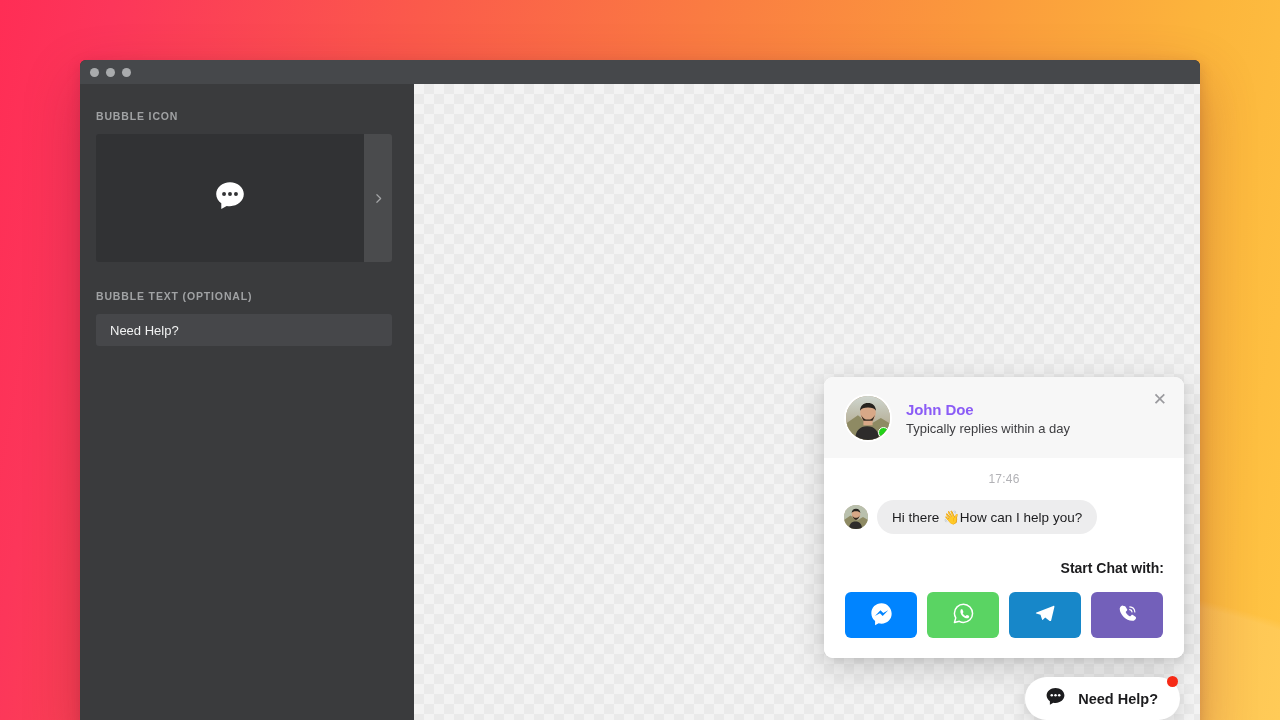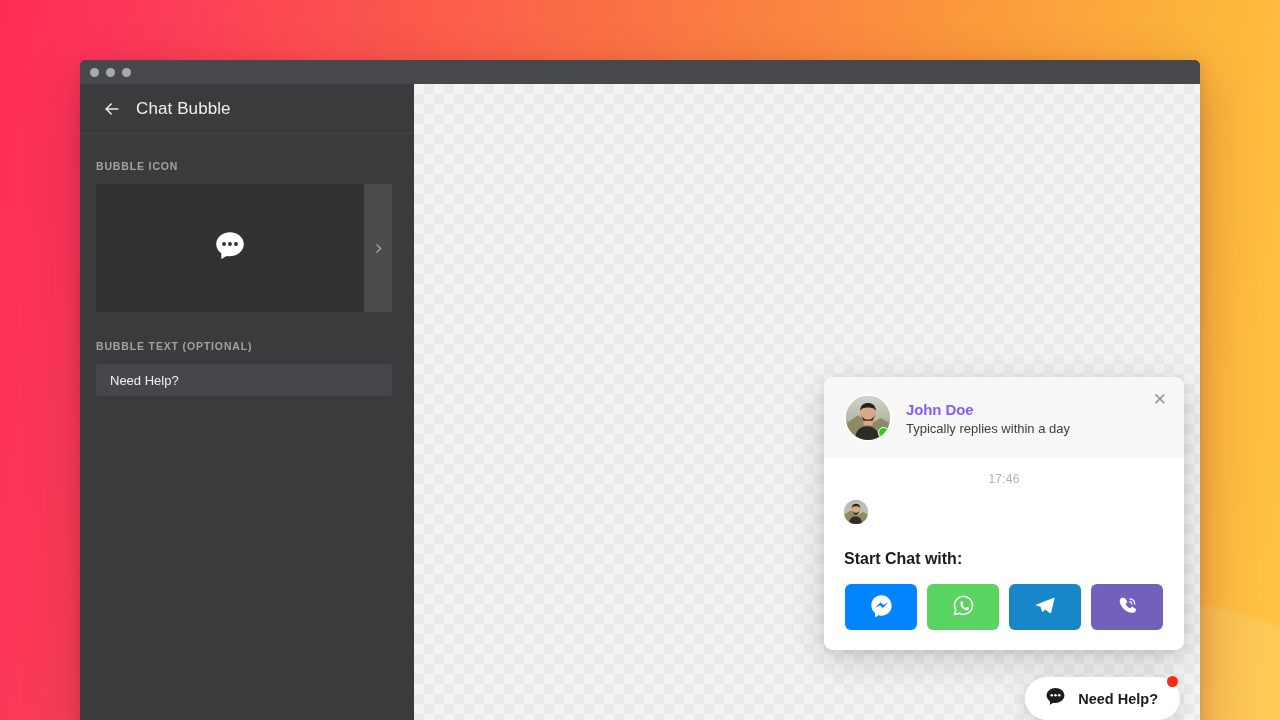--- a/index.html
+++ b/index.html
@@ -113,21 +113,21 @@
     margin-bottom:14px; letter-spacing:.2px;
   }
   #msg-row { display:flex; align-items:center; gap:9px; margin-bottom:26px; }
   #msg-avatar { width:24px; height:24px; }
   #msg-bubble {
     background:#ededee; border-radius:17px;
     padding:9px 15px; font-size:13.5px; color:#1c1c1e;
     max-width:250px;
   }
   #start-chat-title {
-    text-align:left; font-size:16px; font-weight:700;
+    text-align:right; font-size:14px; font-weight:700;
     color:#1c1c1e; margin-bottom:16px;
   }
   #social-row { display:flex; gap:10px; justify-content:center; }
   .social-btn {
     width:72px; height:46px; border-radius:6px;
     display:flex; align-items:center; justify-content:center;
     cursor:pointer; border:none;
   }
 
   
@@ -151,29 +151,20 @@
   <div id="titlebar">
     <span class="tdot"></span>
     <span class="tdot"></span>
     <span class="tdot"></span>
   </div>
 
   <div id="windowbody">
 
     <div id="sidebar">
 
-      <div id="panel-header">
-        <span class="back">
-          <svg width="20" height="20" viewBox="0 0 24 24" fill="none" stroke="currentColor" stroke-width="1.9" stroke-linecap="round" stroke-linejoin="round">
-            <line x1="19" y1="12" x2="5" y2="12"></line>
-            <polyline points="11 18 5 12 11 6"></polyline>
-          </svg>
-        </span>
-        <span id="panel-title">Chat Bubble</span>
-      </div>
 
       <div id="panel-content">
 
         <div class="field-label">BUBBLE ICON</div>
 
         <div id="icon-picker">
           <div id="icon-preview">
             <span>
               <svg width="34" height="34" viewBox="0 0 32 32" fill="#ffffff">
                 <path d="M16 3C8.8 3 3 8.0 3 14.2c0 3.5 1.9 6.6 4.8 8.7v5.4l5.1-3.0c1.0 0.2 2.0 0.3 3.1 0.3
@@ -240,20 +231,21 @@
             <div class="avatar" id="msg-avatar">
               <svg class="avatar-art" viewBox="0 0 48 48" preserveAspectRatio="xMidYMid slice">
                 <rect width="48" height="48" fill="#b9c0ad"></rect>
                 <path d="M0 30 L13 21 L26 31 L38 24 L48 30 L48 48 L0 48Z" fill="#8e8a63"></path>
                 <path d="M10 48c0-10 5-15 13-15s13 5 13 15z" fill="#2e2c2b"></path>
                 <path d="M15.5 17.5c0-5.2 3.6-8.6 8.5-8.6s8.5 3.4 8.5 8.6c0 7.2-3.8 12-8.5 12s-8.5-4.8-8.5-12z" fill="#d8a887"></path>
                 <path d="M15.2 16.2c.4-5.6 4-8.5 8.8-8.5s8.4 2.9 8.8 8.5c-1.6-2.6-4.4-3.6-8.8-3.6s-7.2 1-8.8 3.6z" fill="#27231f"></path>
                 <path d="M16.6 20.6c1.4 5.6 3.8 9.2 7.4 9.2s6-3.6 7.4-9.2c-1.5 3.6-4.1 5.1-7.4 5.1s-5.9-1.5-7.4-5.1z" fill="#32291f"></path>
               </svg>
             </div>
+            <div id="msg-bubble">Hi there 👋How can I help you?</div>
           </div>
 
           <div id="start-chat-title">Start Chat with:</div>
 
           <div id="social-row">
 
             <div class="social-btn" style="background:#0084ff">
               <span>
                 <svg width="25" height="25" viewBox="0 0 32 32" fill="#ffffff">
                   <path d="M16 3C8.6 3 3 8.4 3 15.6c0 4.1 1.9 7.7 4.8 10.1V31l4.5-2.5c1.2.3 2.4.5 3.7.5

